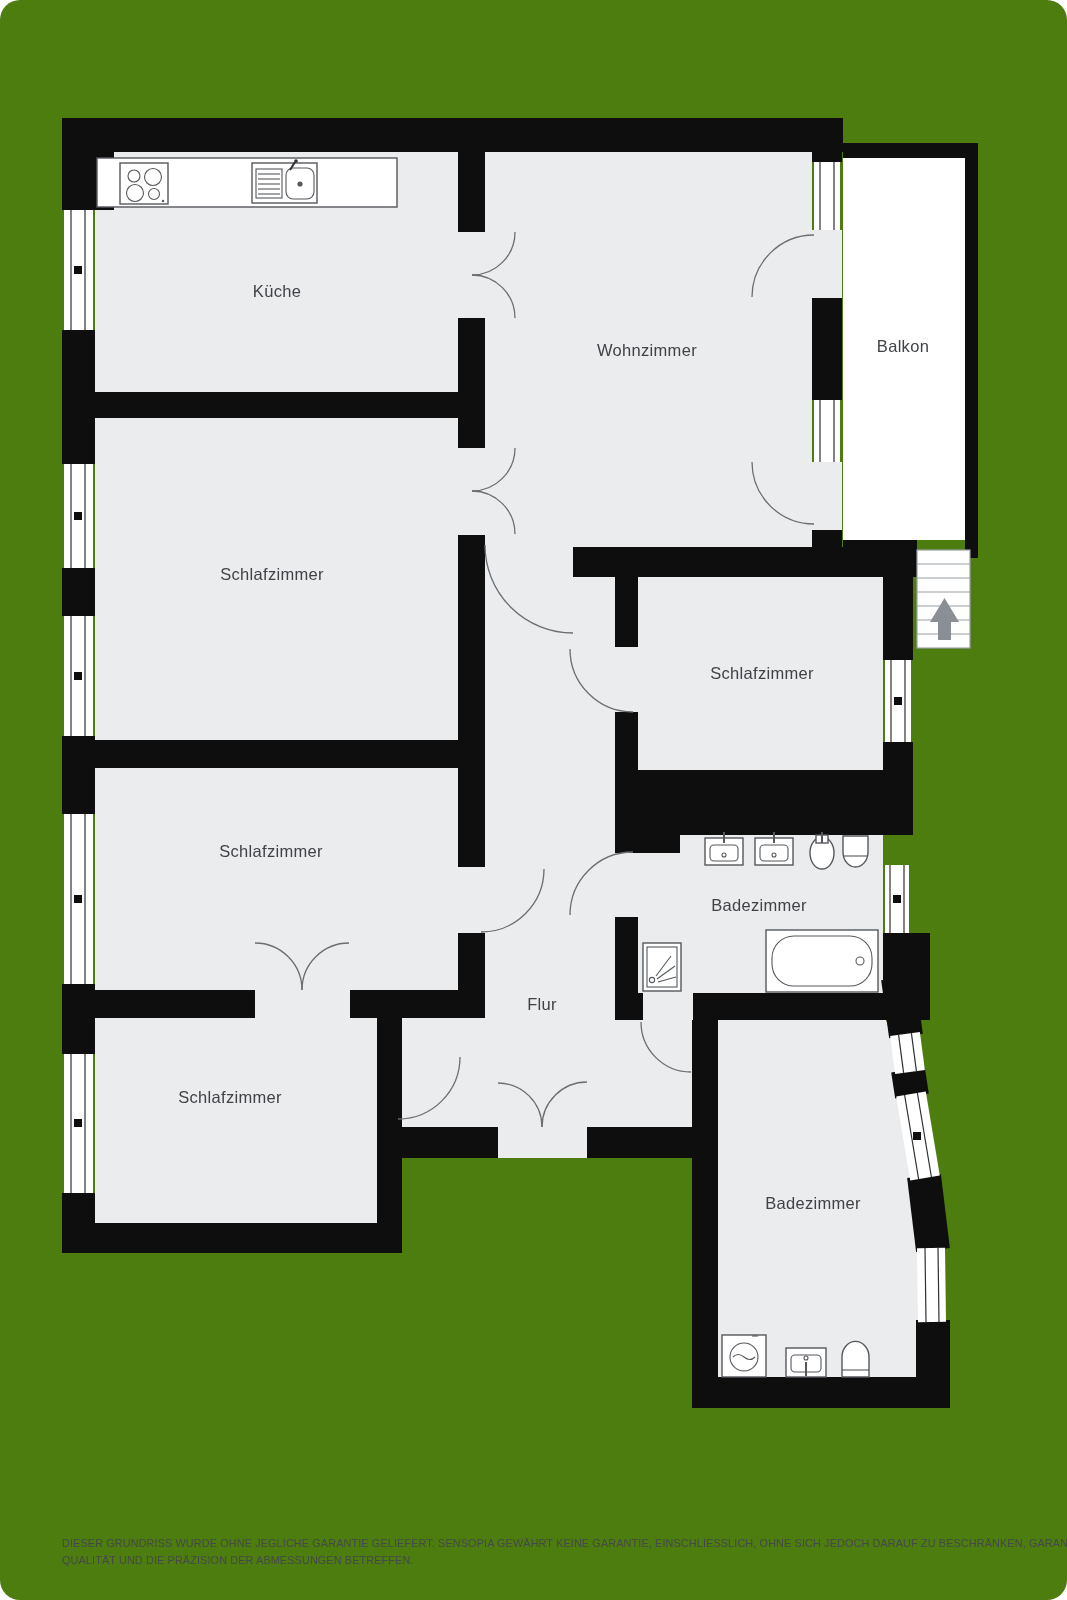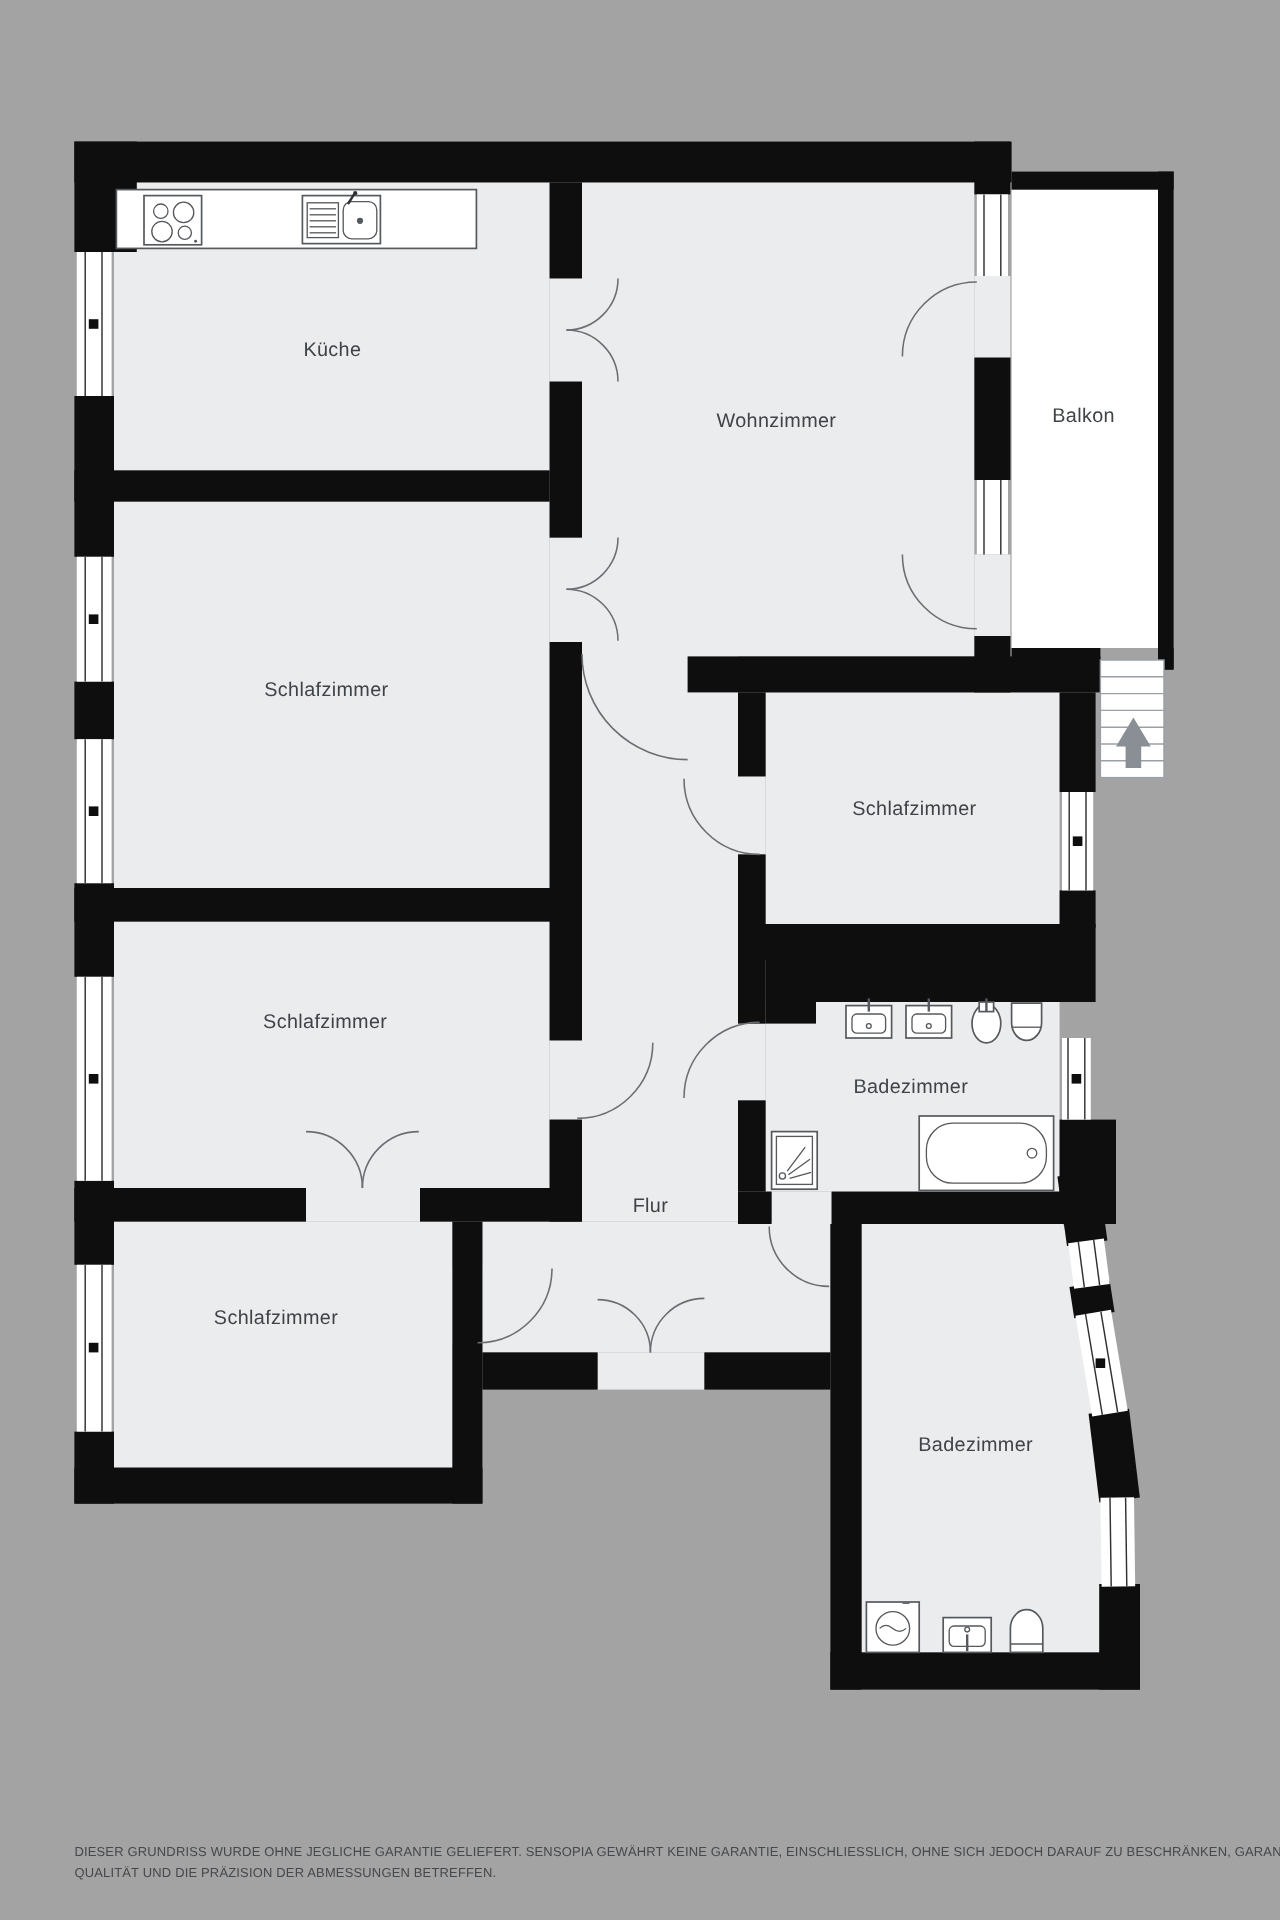--- a/index.html
+++ b/index.html
@@ -1,16 +1,16 @@
 <!DOCTYPE html>
 <html><head>
 <meta charset="utf-8">
 <style>
   html,body{margin:0;padding:0;background:#ffffff;}
-  .page{width:1067px;height:1600px;position:relative;background:#a3a3a3;font-family:"Liberation Sans",sans-serif;}
+  .page{width:1067px;height:1600px;position:relative;background:#4d7c0f;font-family:"Liberation Sans",sans-serif;border-radius:20px;}
   svg{display:block;}
   .room-label{font-family:"Liberation Sans",sans-serif;font-size:16.5px;letter-spacing:.3px;fill:#3f4347;}
   .disclaimer{font-family:"Liberation Sans",sans-serif;font-size:10.8px;letter-spacing:.15px;fill:#45484c;}
   .wall{fill:#0e0e0e;}
   .floor{fill:#ebecee;}
   .winline{stroke:#2f3033;stroke-width:1.2;}
   .wintick{fill:#0e0e0e;}
   .arc{fill:none;stroke:#6a6e72;stroke-width:1.3;}
   .fix{fill:#ffffff;stroke:#55585c;stroke-width:1.4;}
   .fixthin{fill:none;stroke:#55585c;stroke-width:1.1;}

